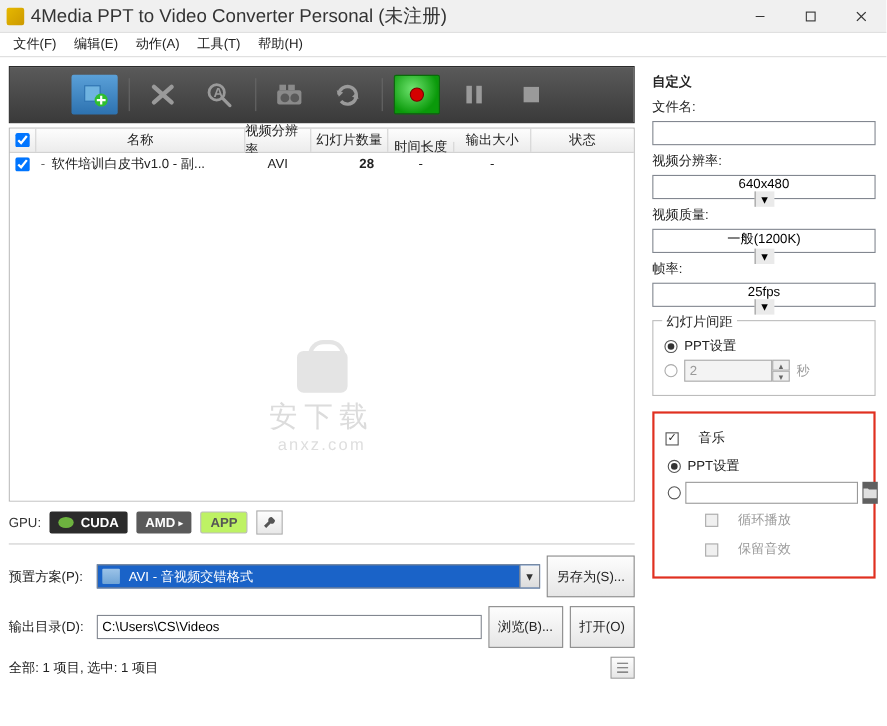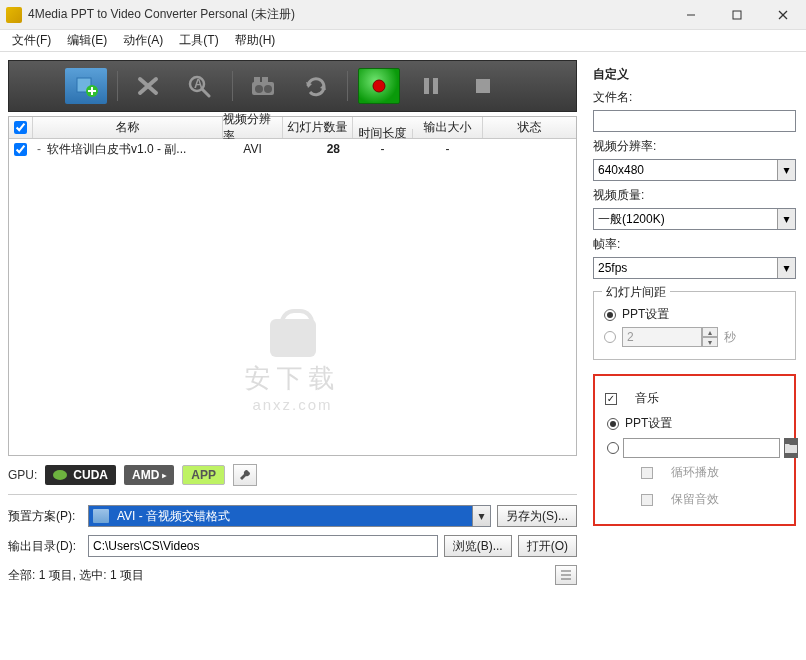--- a/index.html
+++ b/index.html
@@ -1,21 +1,21 @@
 <!DOCTYPE html>
 <html><head>
 <meta charset="utf-8">
 <style>
 * { box-sizing: border-box; margin: 0; padding: 0; font-family: "Microsoft YaHei", "SimSun", Arial, sans-serif; font-size: 12px; }
 body { width: 806px; height: 660px; background: #fff; overflow: hidden; position: relative; }
 
 
 .titlebar { height: 30px; background: #f0f0f0; display: flex; align-items: center; padding-left: 6px; border-bottom: 1px solid #e0e0e0; }
 .titlebar .app-icon { width: 16px; height: 16px; background: linear-gradient(135deg,#e6b800,#cc9900); border-radius: 2px; margin-right: 6px; }
-.titlebar .title-text { flex: 1; color: #333; font-size: 12px; }
+.titlebar .title-text { flex: 1; color: #333; font-size: 17px; }
 .win-btns { display: flex; }
 .win-btn { width: 46px; height: 30px; display: flex; align-items: center; justify-content: center; color: #333; }
 
 
 .menubar { height: 22px; background: #fff; display: flex; align-items: center; padding: 0 4px; border-bottom: 1px solid #ddd; }
 .menubar .menu-item { padding: 2px 8px; color: #222; }
 
 
 .main { display: flex; height: calc(660px - 30px - 22px); }
 .left-pane { width: 585px; display: flex; flex-direction: column; padding: 0; }
@@ -72,31 +72,31 @@
 .divider { height:1px; background:#ccc; margin: 2px 8px 6px 8px; }
 
 
 .form-row { display:flex; align-items:center; margin: 4px 8px; gap:6px; }
 .form-row .flabel { width: 74px; color:#222; }
 .combo { flex:1; height:22px; border:1px solid #828790; background:#fff; display:flex; align-items:center; position:relative; }
 .combo.selected { background:#1a63c8; color:#fff; }
 .combo .file-ico { width:16px; height:14px; background:linear-gradient(#9cc3e8,#6fa4d6); margin:0 4px; border-radius:1px; }
 .combo .ctext { flex:1; padding:0 4px; white-space:nowrap; overflow:hidden; }
 .combo .cbtn { width:18px; height:100%; border-left:1px solid #828790; background:linear-gradient(#f4f4f4,#dcdcdc); display:flex; align-items:center; justify-content:center; color:#333; }
-.btn { height:22px; padding:0 8px; border:1px solid #888; background:linear-gradient(#fdfdfd,#e6e6e6); color:#222; display:flex; align-items:center;text-align:right; }
+.btn { height:38px; padding:0 8px; border:1px solid #888; background:linear-gradient(#fdfdfd,#e6e6e6); color:#222; display:flex; align-items:center;text-align:right; }
 input.plain-input { flex:1; height:22px; border:1px solid #828790; padding:0 4px; background:#fff; }
 
 .status-row { display:flex; align-items:center; margin:4px 8px 8px 8px; gap:4px; }
 .status-row .stext { flex:1; color:#222; }
 .iconbtn { width:22px; height:20px; border:1px solid #999; background:linear-gradient(#fdfdfd,#e6e6e6); display:flex; align-items:center; justify-content:center; }
 
 
 .r-label { color:#222; margin: 6px 0 4px; }
 .r-input { width:100%; height:22px; border:1px solid #828790; background:#fff; padding:0 4px; }
-.r-select { width:100%; height:22px; border:1px solid #828790; background:#fff; display:flex; align-items:center; }
+.r-select { width:100%; height:22px; border:1px solid #828790; background:#fff; display:flex; align-items:center;flex-direction:column; }
 .r-select .stext { flex:1; padding:0 4px; }
 .r-select .sarrow { width:18px; height:100%; background:#eaeaea; border-left:1px solid #999; display:flex; align-items:center; justify-content:center; }
 
 .group { border:1px solid #bcbcbc; margin-top:12px; padding:10px 10px 8px 10px; position:relative; }
 .group .g-title { position:absolute; top:-8px; left:8px; background:#fff; padding:0 4px; color:#222; }
 .radio-row { display:flex; align-items:center; gap:6px; margin:4px 0; color:#222; }
 .radio-row .radio { width:12px; height:12px; border:1px solid #555; border-radius:50%; display:flex; align-items:center; justify-content:center; }
 .radio-row .radio.checked::after { content:""; width:6px; height:6px; background:#333; border-radius:50%; }
 .radio-row.disabled { color:#9a9a9a; }
 .radio-row.disabled .radio { border-color:#aaa; }

